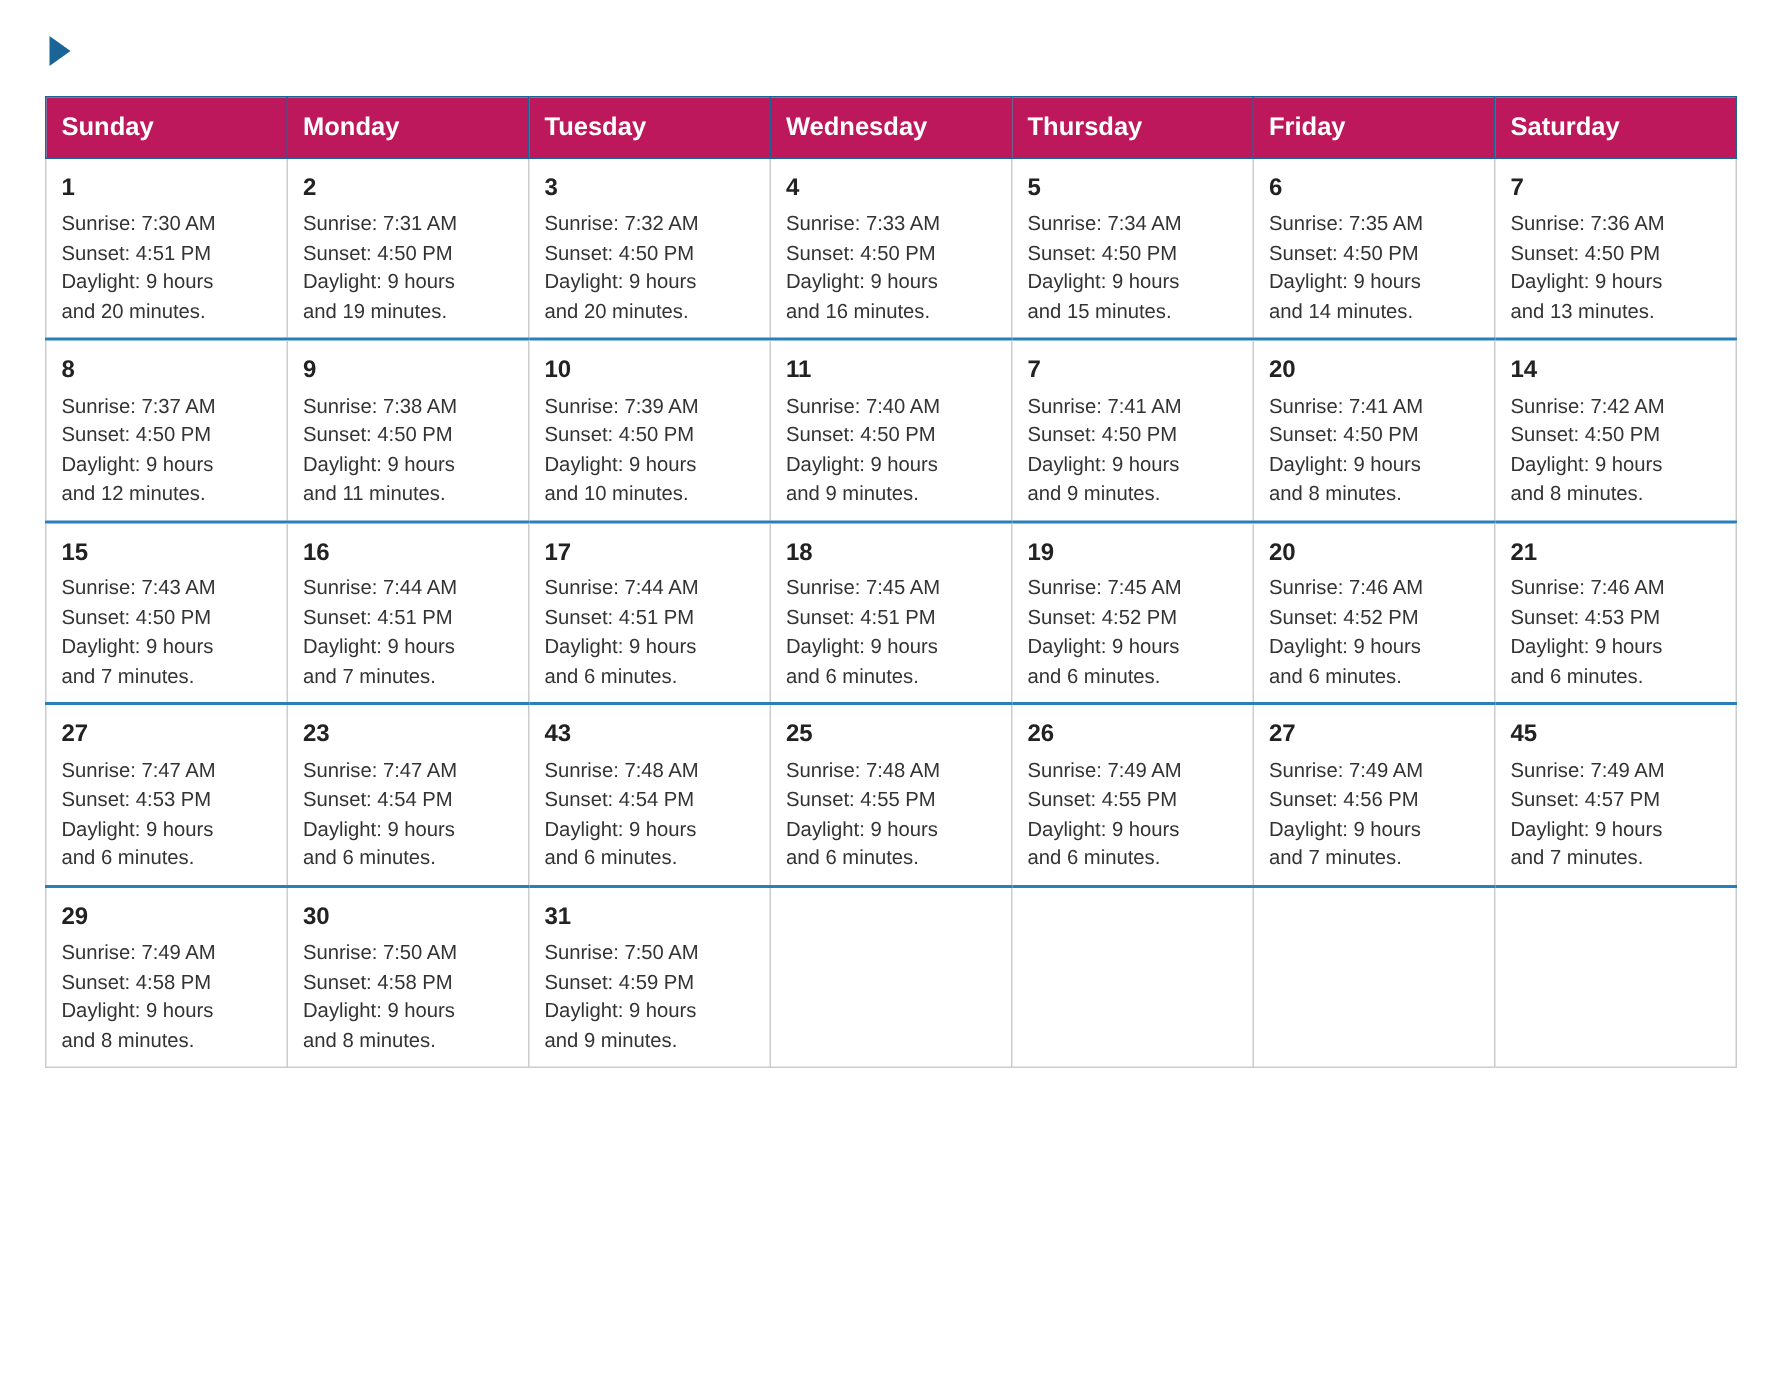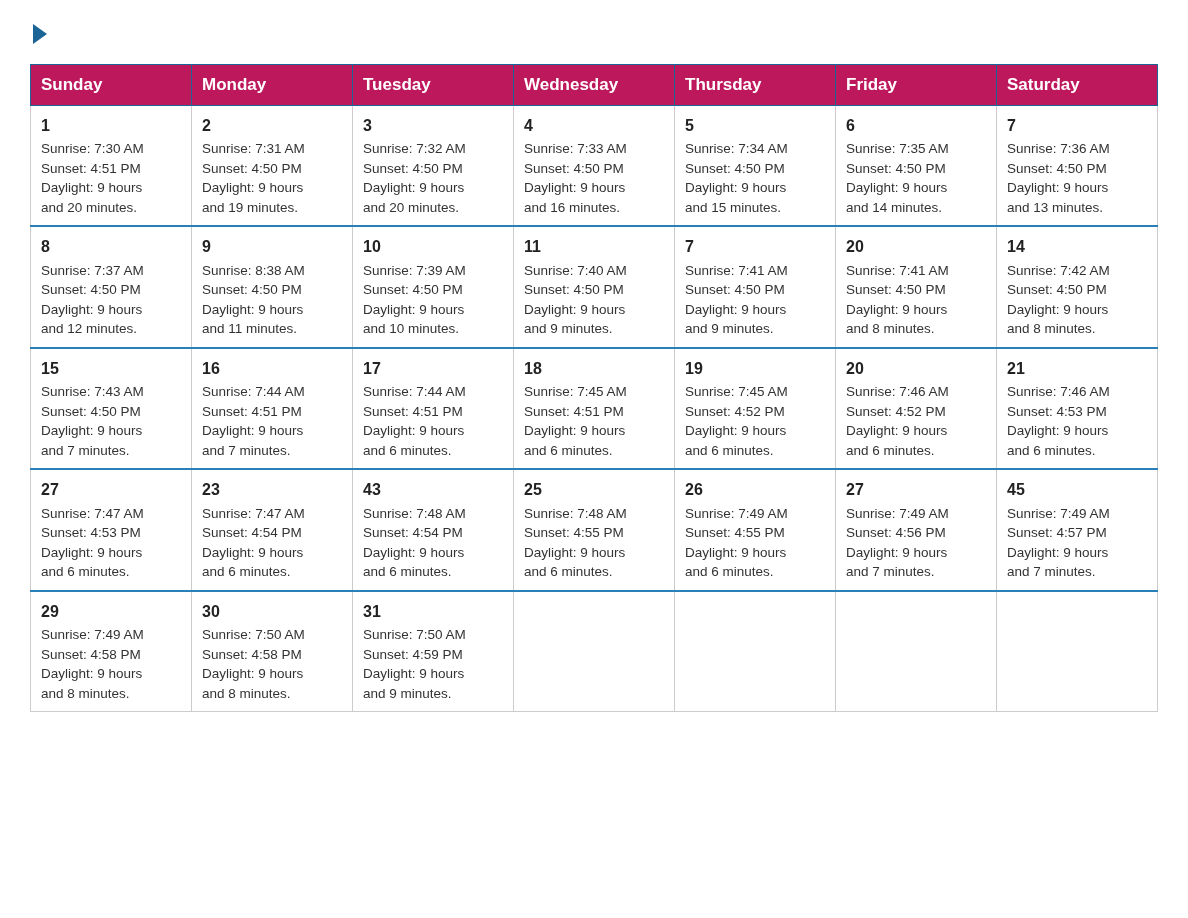--- a/index.html
+++ b/index.html
@@ -144,21 +144,21 @@
         <td><span class="day-number">1</span><span>Sunrise: 7:30 AM</span><br><span>Sunset: 4:51 PM</span><br><span>Daylight: 9 hours</span><br><span>and 20 minutes.</span></td>
         <td><span class="day-number">2</span><span>Sunrise: 7:31 AM</span><br><span>Sunset: 4:50 PM</span><br><span>Daylight: 9 hours</span><br><span>and 19 minutes.</span></td>
         <td><span class="day-number">3</span><span>Sunrise: 7:32 AM</span><br><span>Sunset: 4:50 PM</span><br><span>Daylight: 9 hours</span><br><span>and 20 minutes.</span></td>
         <td><span class="day-number">4</span><span>Sunrise: 7:33 AM</span><br><span>Sunset: 4:50 PM</span><br><span>Daylight: 9 hours</span><br><span>and 16 minutes.</span></td>
         <td><span class="day-number">5</span><span>Sunrise: 7:34 AM</span><br><span>Sunset: 4:50 PM</span><br><span>Daylight: 9 hours</span><br><span>and 15 minutes.</span></td>
         <td><span class="day-number">6</span><span>Sunrise: 7:35 AM</span><br><span>Sunset: 4:50 PM</span><br><span>Daylight: 9 hours</span><br><span>and 14 minutes.</span></td>
         <td><span class="day-number">7</span><span>Sunrise: 7:36 AM</span><br><span>Sunset: 4:50 PM</span><br><span>Daylight: 9 hours</span><br><span>and 13 minutes.</span></td>
       </tr>
       <tr class="row-separator">
         <td><span class="day-number">8</span><span>Sunrise: 7:37 AM</span><br><span>Sunset: 4:50 PM</span><br><span>Daylight: 9 hours</span><br><span>and 12 minutes.</span></td>
-        <td><span class="day-number">9</span><span>Sunrise: 8:38 AM</span><br><span>Sunset: 4:50 PM</span><br><span>Daylight: 9 hours</span><br><span>and 11 minutes.</span></td>
+        <td><span class="day-number">9</span><span>Sunrise: 7:38 AM</span><br><span>Sunset: 4:50 PM</span><br><span>Daylight: 9 hours</span><br><span>and 11 minutes.</span></td>
         <td><span class="day-number">10</span><span>Sunrise: 7:39 AM</span><br><span>Sunset: 4:50 PM</span><br><span>Daylight: 9 hours</span><br><span>and 10 minutes.</span></td>
         <td><span class="day-number">11</span><span>Sunrise: 7:40 AM</span><br><span>Sunset: 4:50 PM</span><br><span>Daylight: 9 hours</span><br><span>and 9 minutes.</span></td>
         <td><span class="day-number">7</span><span>Sunrise: 7:41 AM</span><br><span>Sunset: 4:50 PM</span><br><span>Daylight: 9 hours</span><br><span>and 9 minutes.</span></td>
         <td><span class="day-number">20</span><span>Sunrise: 7:41 AM</span><br><span>Sunset: 4:50 PM</span><br><span>Daylight: 9 hours</span><br><span>and 8 minutes.</span></td>
         <td><span class="day-number">14</span><span>Sunrise: 7:42 AM</span><br><span>Sunset: 4:50 PM</span><br><span>Daylight: 9 hours</span><br><span>and 8 minutes.</span></td>
       </tr>
       <tr class="row-separator">
         <td><span class="day-number">15</span><span>Sunrise: 7:43 AM</span><br><span>Sunset: 4:50 PM</span><br><span>Daylight: 9 hours</span><br><span>and 7 minutes.</span></td>
         <td><span class="day-number">16</span><span>Sunrise: 7:44 AM</span><br><span>Sunset: 4:51 PM</span><br><span>Daylight: 9 hours</span><br><span>and 7 minutes.</span></td>
         <td><span class="day-number">17</span><span>Sunrise: 7:44 AM</span><br><span>Sunset: 4:51 PM</span><br><span>Daylight: 9 hours</span><br><span>and 6 minutes.</span></td>

